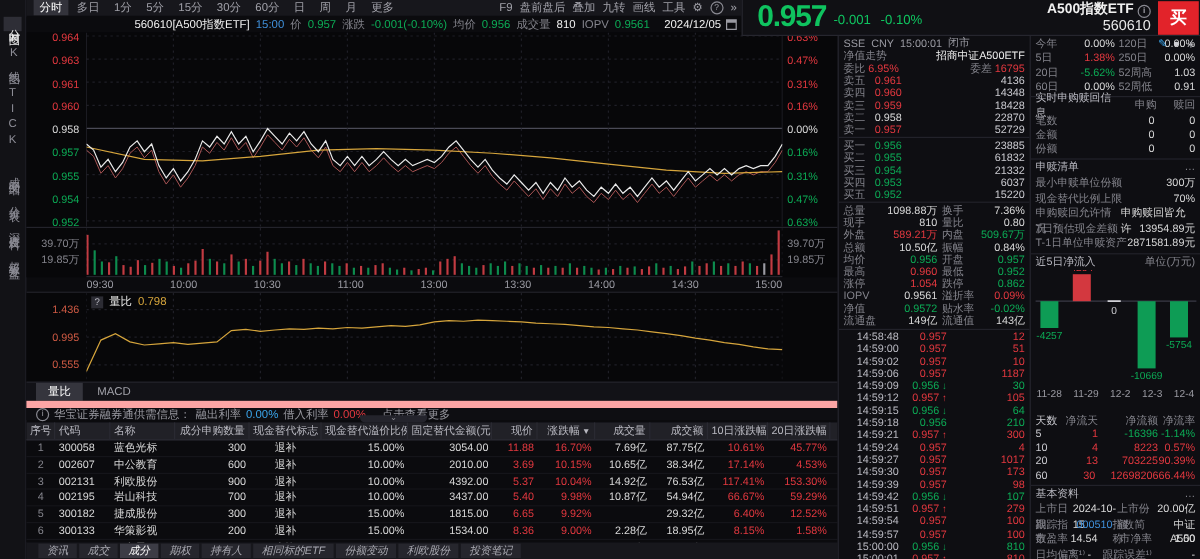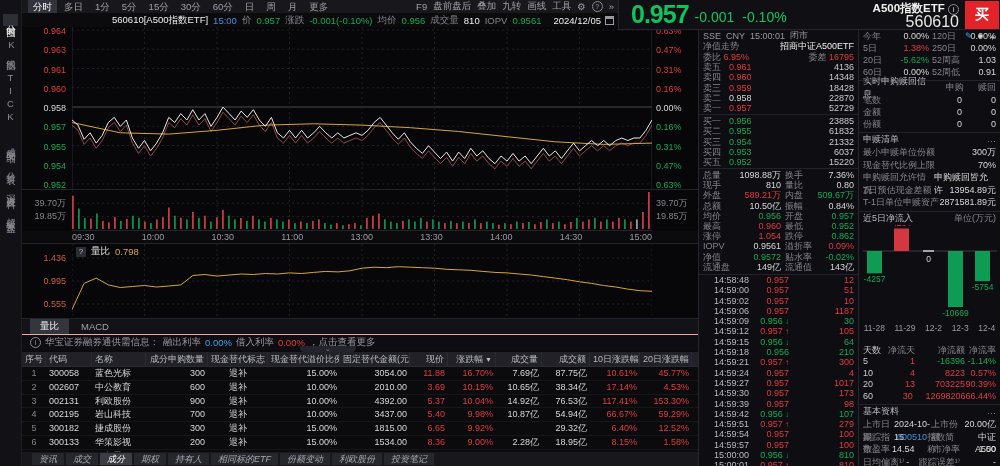--- a/index.html
+++ b/index.html
@@ -49,44 +49,44 @@
   #sub-head{position:absolute;left:54px;top:1px;display:flex;gap:5px;align-items:center;font-size:9.5px;z-index:2;}
   .q-box{display:inline-block;width:10px;height:10px;line-height:10px;text-align:center;background:#2c2c34;color:#b9b9c2;font-size:8px;}
   .sl{position:absolute;font-size:9px;color:#cf5a44;right:632px;}
 
   
   #sub-tabs{position:absolute;left:22px;top:318px;width:676px;height:16px;background:#121217;border-top:1px solid #23232b;display:flex;gap:2px;align-items:center;padding-left:8px;box-sizing:border-box;}
   .sub-tab{padding:1px 10px;color:#a0a0a8;cursor:pointer;font-size:9.5px;}
   .sub-tab.active{background:#35353d;color:#fff;}
 
   
-  #margin-bar{position:absolute;left:22px;top:334px;width:676px;height:16px;background:#0e0e12;border-top:1px solid #fca5a5;display:flex;align-items:center;gap:4px;padding-left:8px;box-sizing:border-box;color:#9a9aa2;font-size:9.5px;}
+  #margin-bar{position:absolute;left:22px;top:334px;width:676px;height:16px;background:#0e0e12;border-top:6px solid #fca5a5;display:flex;align-items:center;gap:4px;padding-left:8px;box-sizing:border-box;color:#9a9aa2;font-size:9.5px;}
   #collapse-handle{position:absolute;left:300px;top:346px;width:56px;height:6px;background:#24242c;border-radius:0 0 4px 4px;color:#8a8a92;font-size:7px;line-height:5px;text-align:center;cursor:pointer;z-index:3;}
 
   
   #holdings{position:absolute;left:22px;top:352px;width:676px;height:100px;background:#0b0b0e;font-size:9px;}
   .h-row{display:flex;height:12.8px;line-height:12.8px;border-bottom:1px solid #15151a;cursor:pointer;}
   .h-head{display:flex;height:14px;line-height:14px;background:#212127;color:#b9b9c1;border-bottom:1px solid #2a2a32;}
   .hc{overflow:hidden;white-space:nowrap;padding:0 3px;box-sizing:border-box;}
   .al-l{text-align:left;} .al-r{text-align:right;} .al-c{text-align:center;}
   .h-head .hc{border-right:1px solid #2a2a32;}
   .sort-ico{color:#b9b9c1;font-size:7px;}
 
   
   #bottom-tabs{position:absolute;left:22px;top:452px;width:676px;height:14px;background:#17171c;display:flex;gap:2px;align-items:center;padding-left:10px;box-sizing:border-box;font-style:italic;}
   .btab{padding:0 7px;line-height:12px;background:#26262d;color:#a8a8b0;font-size:9px;cursor:pointer;}
   .btab.active{background:#3c3c45;color:#fff;}
 
   
   #quote-head{position:absolute;left:618px;top:0;width:382px;height:30px;background:#101014;border-bottom:1px solid #26262e;border-left:1px solid #26262e;display:flex;align-items:center;box-sizing:border-box;}
   #qh-price{font-size:25px;font-weight:bold;color:#0fc35f;padding:0 6px 0 12px;letter-spacing:-1px;}
-  #qh-chg{display:flex;gap:8px;font-size:14px;color:#0fc35f;margin-top:4px;}
+  #qh-chg{display:flex;gap:8px;font-size:11px;color:#0fc35f;margin-top:4px;}
   #qh-name{margin-left:auto;text-align:right;padding-right:6px;line-height:13px;}
   #qh-name .nm{font-size:11.5px;font-weight:bold;color:#f0f0f0;}
-  #qh-name .cd{font-size:16px;color:#e8e8e8;}
+  #qh-name .cd{font-size:12px;color:#e8e8e8;}
   #buy-btn{width:34px;height:28px;background:#e2232a;color:#fff;border:none;font-size:14px;font-weight:bold;cursor:pointer;margin-right:1px;}
 
   
   #quote-panel{position:absolute;left:698px;top:30px;width:160px;height:436px;background:#0e0e12;border-left:1px solid #26262e;box-sizing:border-box;font-size:9px;}
   .qrow{display:flex;align-items:center;height:10.2px;line-height:10.2px;padding:0 4px;}
   #sse-row{height:11px;color:#9a9aa2;display:flex;gap:5px;align-items:center;padding:0 4px;}
   #nav-row{height:11px;display:flex;justify-content:space-between;padding:0 4px;line-height:11px;}
   .book .lab{width:26px;color:#84848c;}
   .book .prc{width:40px;}
   .book .vol{margin-left:auto;color:#c9c9cf;}

